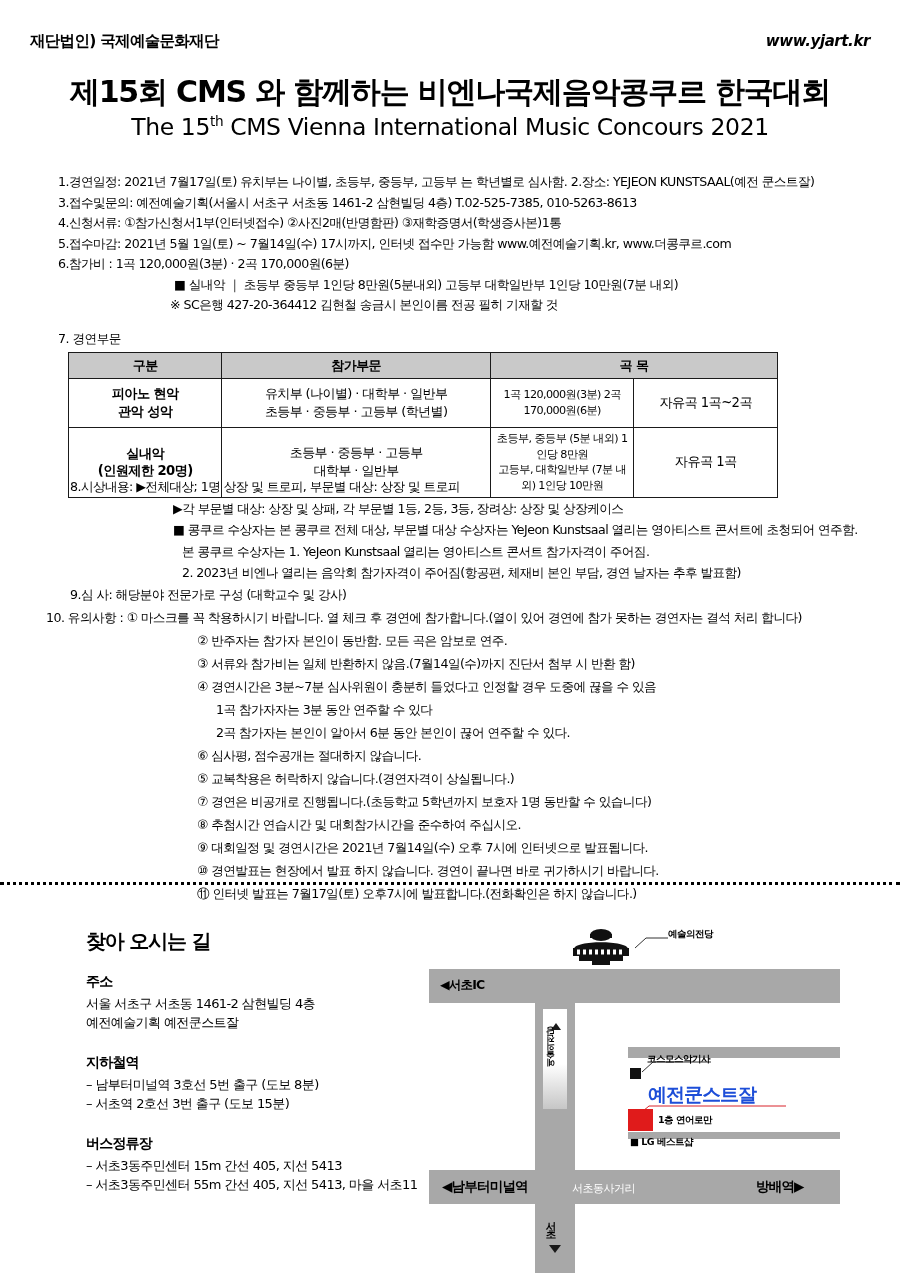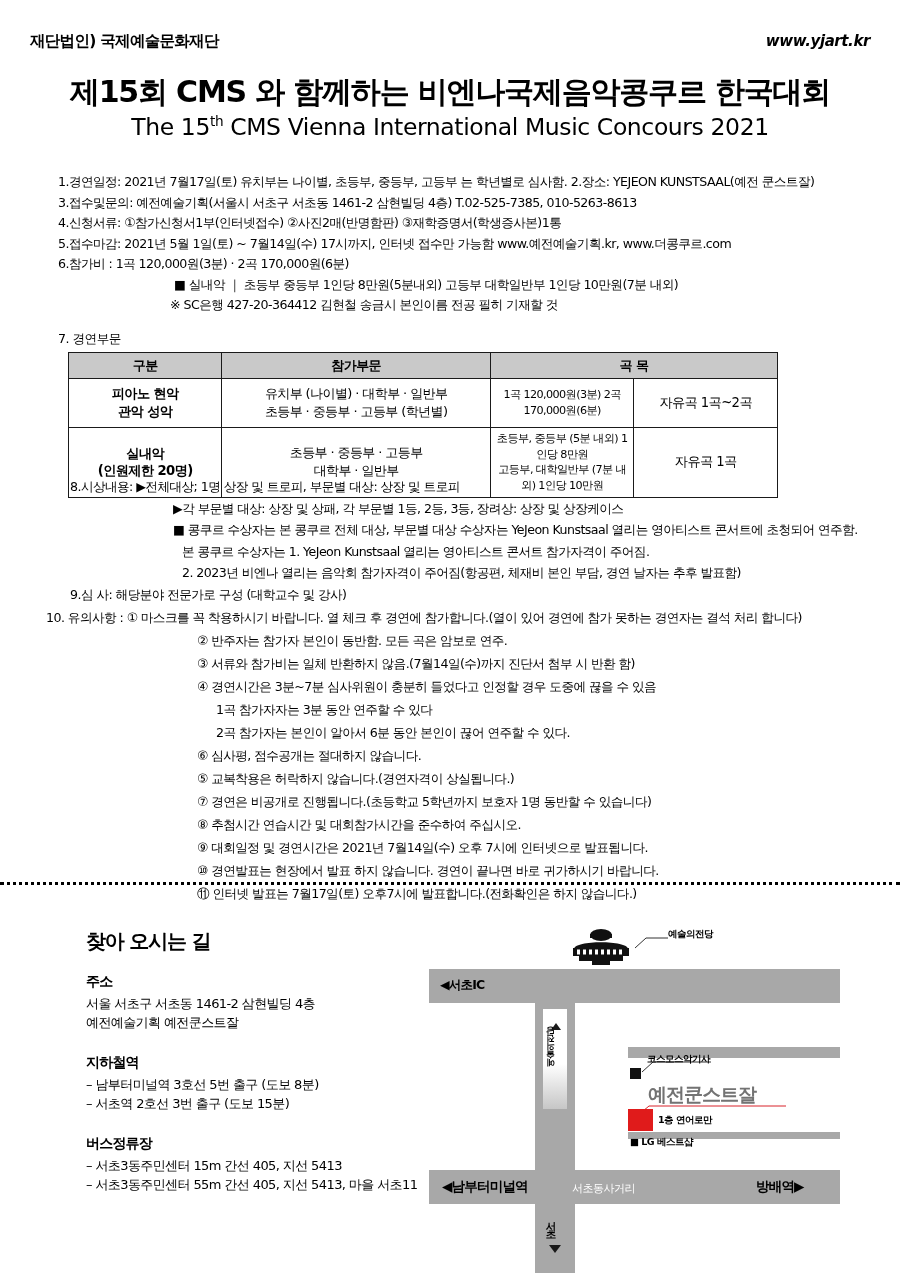--- a/index.html
+++ b/index.html
@@ -363,21 +363,21 @@
   .venue-red-sq { left: 208px; top: 184px; }
   .venue-red-lbl {
     left: 238px; top: 189px;
     font-size: 9.5px;
   }
   .venue-name {
     position: absolute;
     left: 228px; top: 157px;
     font-size: 19px;
     font-weight: 700;
-    color: #737373;
+    color: #1d4ed8;
     letter-spacing: -1px;
     white-space: nowrap;
   }
   .venue-leader {
     position: absolute;
     left: 216px; top: 178px;
     width: 150px; height: 14px;
   }
   .poi-lg-lbl { left: 227px; top: 211px; }
 </style>

